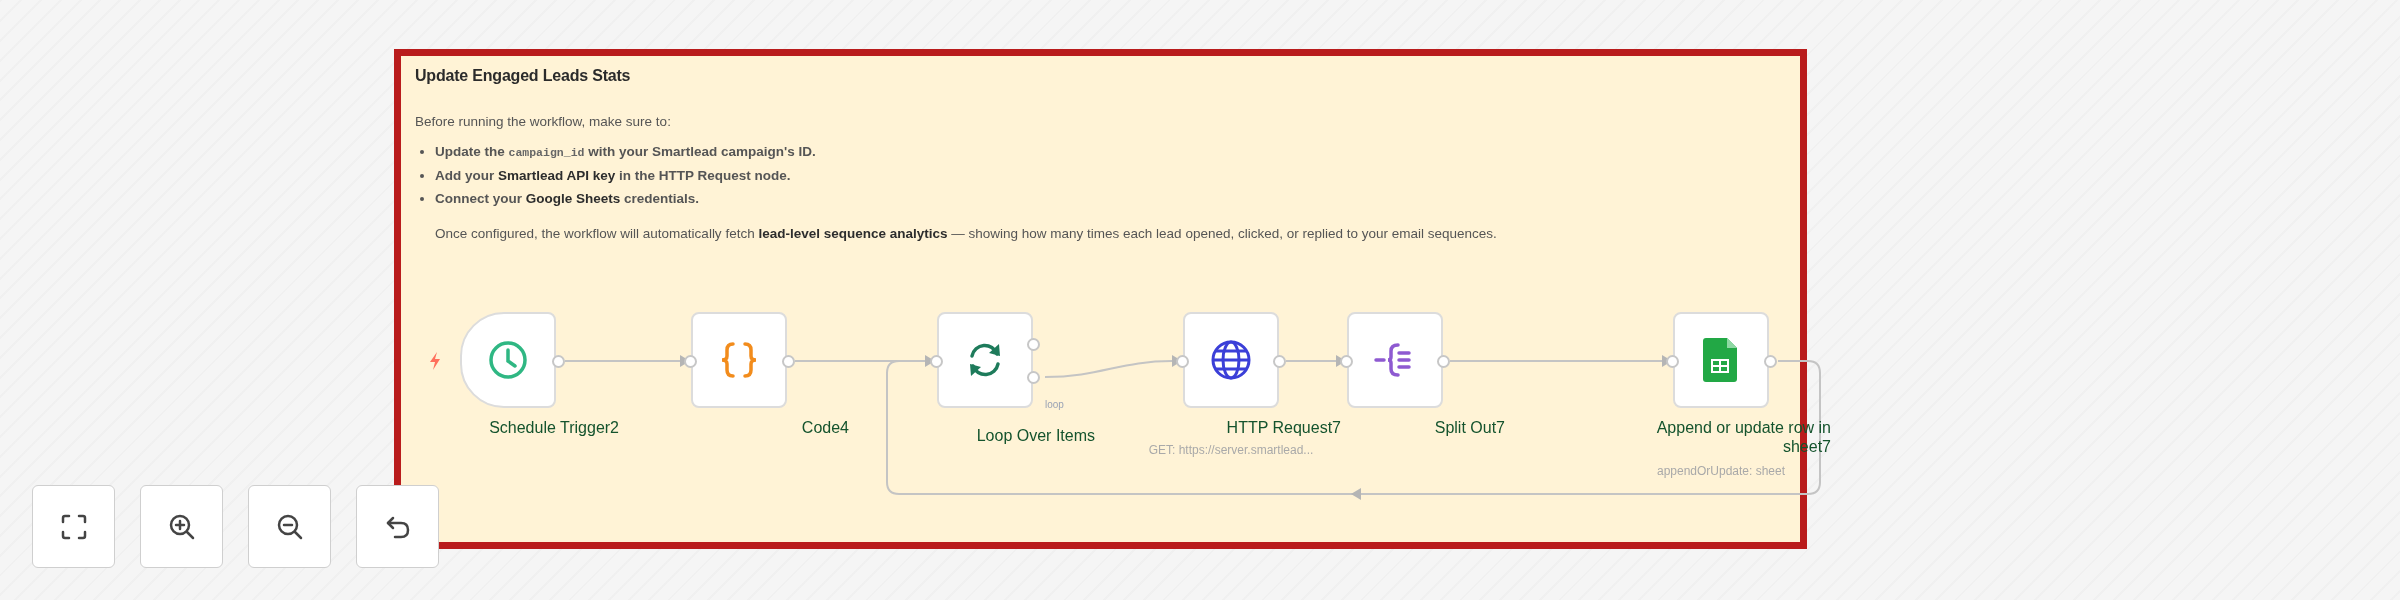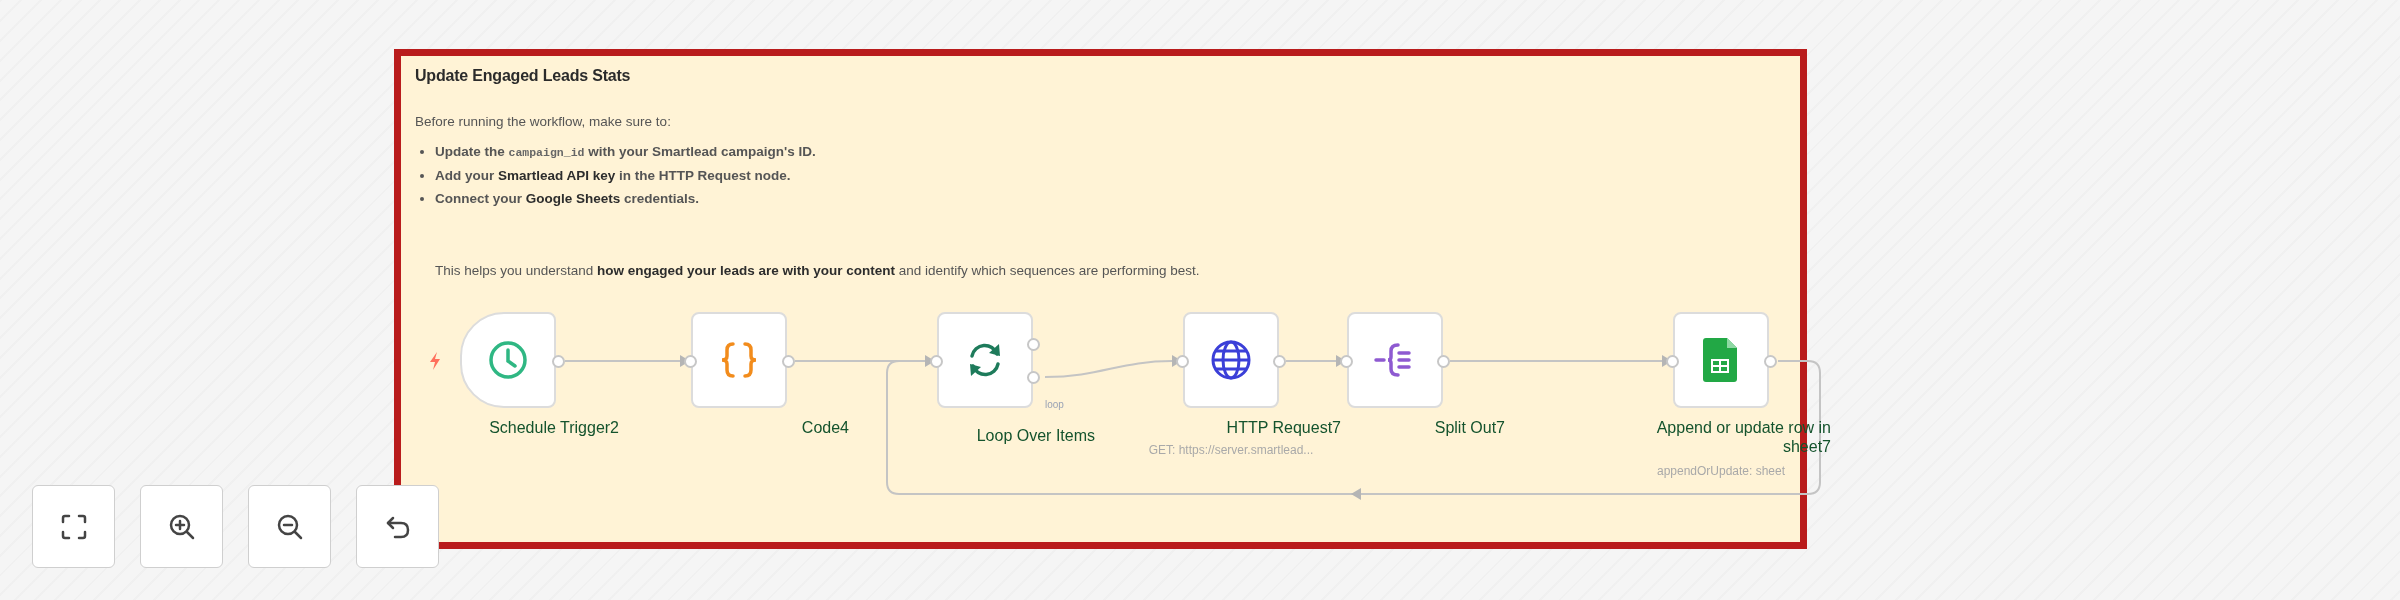--- a/index.html
+++ b/index.html
@@ -55,21 +55,21 @@
 <body>
 
 <div class="sticky">
   <div class="sticky-title">Update Engaged Leads Stats</div>
   <div class="sticky-intro">Before running the workflow, make sure to:</div>
   <ul class="sticky-list">
     <li><span>Update the </span><span class="mono">campaign_id</span><span> with your Smartlead campaign's ID.</span></li>
     <li><span>Add your </span><b>Smartlead API key</b><span> in the HTTP Request node.</span></li>
     <li><span>Connect your </span><b>Google Sheets</b><span> credentials.</span></li>
   </ul>
-  <div class="sticky-p2"><span>This helps you understand </span><b>how engaged your leads are with your content</b><span> and identify which sequences are performing best.</span></div>
+  <div class="sticky-p1"><span>Once configured, the workflow will automatically fetch </span><b>lead-level sequence analytics</b><span> — showing how many times each lead opened, clicked, or replied to your email sequences.</span></div>
 </div>
 
 <svg class="edges" viewBox="0 0 2400 600">
   <g fill="none" stroke="#c4c4c4" stroke-width="2">
     <path d="M565 361 L680 361"></path>
     <path d="M795 361 L925 361"></path>
     <path d="M1045 377 C1100 377, 1120 361, 1172 361"></path>
     <path d="M1286 361 L1336 361"></path>
     <path d="M1450 361 L1662 361"></path>
     <path d="M1778 361 L1808 361 Q1820 361 1820 373 L1820 482 Q1820 494 1808 494 L899 494 Q887 494 887 482 L887 373 Q887 361 899 361 L925 361"></path>

